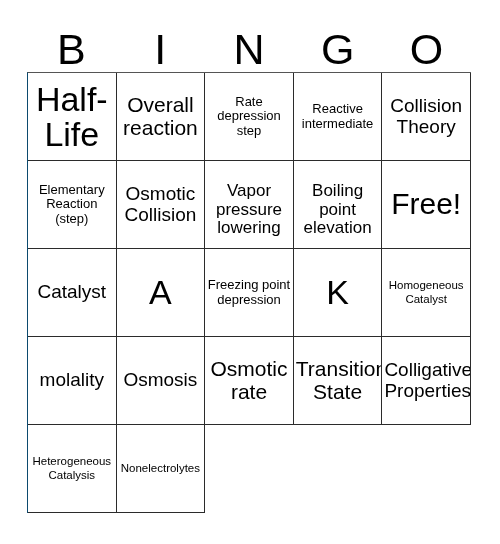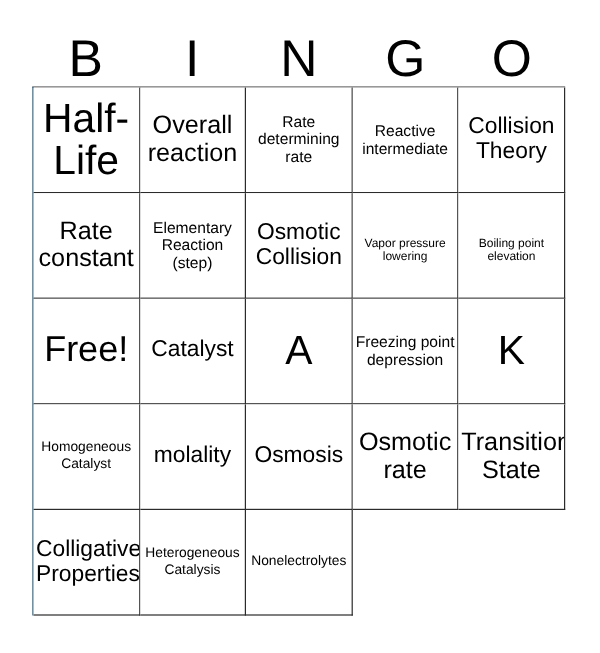--- a/index.html
+++ b/index.html
@@ -76,21 +76,21 @@
     line-height: 1.04;
     word-break: normal;
     hyphens: none;
   }
 
   
   .fs-xxl .cell-text { font-size: 34px; line-height: 1.02; }
   .fs-xl  .cell-text { font-size: 30px; line-height: 1.03; }
   .fs-lg  .cell-text { font-size: 21px; line-height: 1.05; }
   .fs-md  .cell-text { font-size: 19px; line-height: 1.06; }
-  .fs-sm  .cell-text { font-size: 10px; line-height: 1.08; margin-top: 11px; }
+  .fs-sm  .cell-text { font-size: 17px; line-height: 1.08; margin-top: 11px; }
   .fs-xs  .cell-text { font-size: 13px; line-height: 1.12; }
   .fs-xxs .cell-text { font-size: 11.5px; line-height: 1.14; }
 </style>
 </head>
 <body>
 
 <div id="card">
 
   <div id="header">
     <div class="header-letter">B</div>
@@ -101,30 +101,27 @@
   </div>
 
   <div id="grid">
       <div class="cell fs-xxl">
         <span class="cell-text">Half-Life</span>
       </div>
       <div class="cell fs-lg">
         <span class="cell-text">Overall reaction</span>
       </div>
       <div class="cell fs-xs">
-        <span class="cell-text">Rate determining rate</span>
+        <span class="cell-text">Rate depression step</span>
       </div>
       <div class="cell fs-xs">
         <span class="cell-text">Reactive intermediate</span>
       </div>
       <div class="cell fs-md">
         <span class="cell-text">Collision Theory</span>
-      </div>
-      <div class="cell fs-lg">
-        <span class="cell-text">Rate constant</span>
       </div>
       <div class="cell fs-xs">
         <span class="cell-text">Elementary Reaction (step)</span>
       </div>
       <div class="cell fs-md">
         <span class="cell-text">Osmotic Collision</span>
       </div>
       <div class="cell fs-sm">
         <span class="cell-text">Vapor pressure lowering</span>
       </div>

